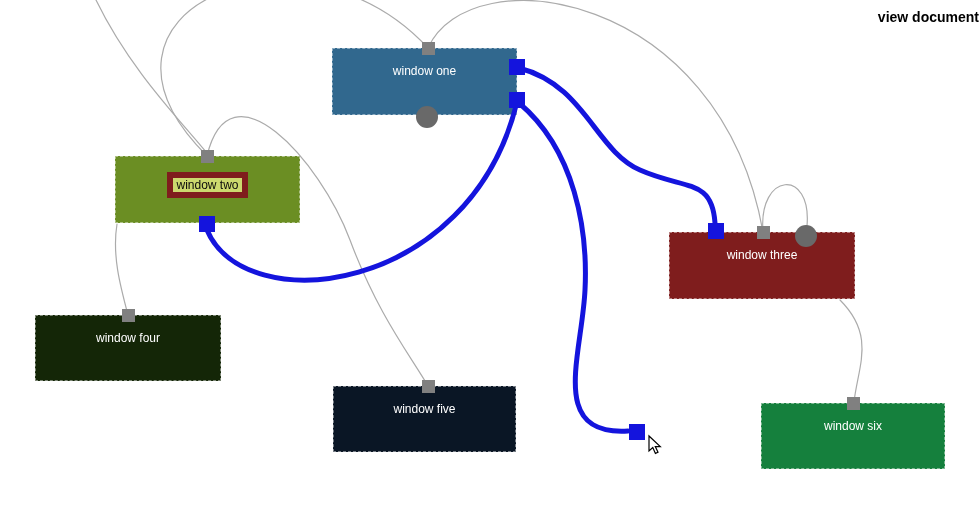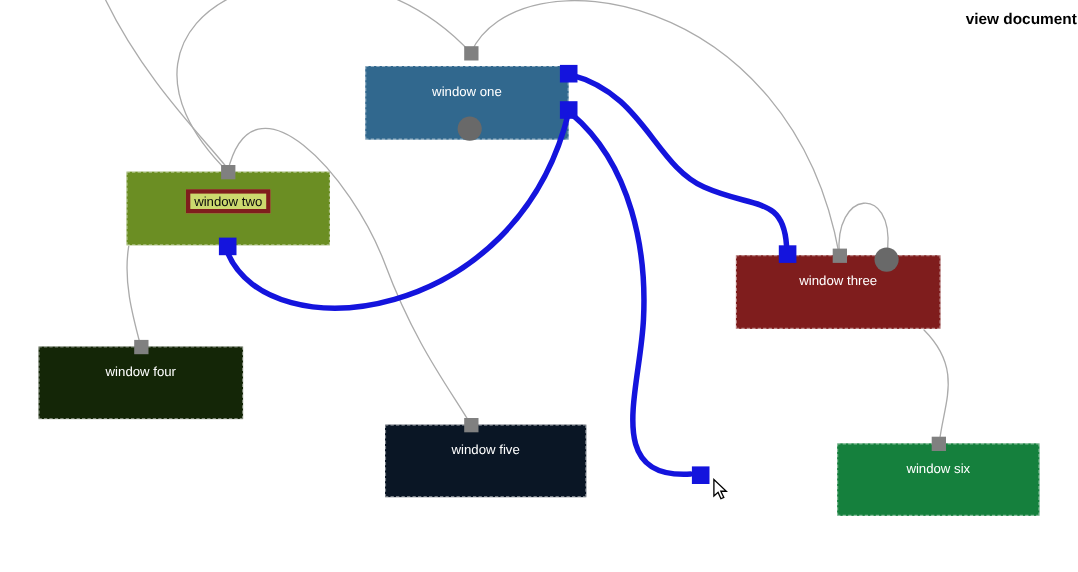--- a/index.html
+++ b/index.html
@@ -7,21 +7,21 @@
   #stage{position:relative;width:980px;height:520px;background:#ffffff;overflow:hidden;}
 
   .win{
     position:absolute;box-sizing:border-box;
     border:1px dashed rgba(255,255,255,0.45);
     display:flex;justify-content:center;align-items:flex-start;
     padding-top:15px;font-size:12px;color:#ffffff;z-index:2;
   }
   .win .lbl{line-height:14px;}
   .win .lbl.editing{
-    background:#ccd96e;color:#0a0a0a;border:4px solid #7f1d1d;padding:0 3px;
+    background:#ccd96e;color:#0a0a0a;border:6px solid #7f1d1d;padding:0 3px;
   }
 
   svg.edge-layer{position:absolute;left:0;top:0;z-index:3;pointer-events:none;}
 
   .handle{position:absolute;z-index:4;}
   .handle.square{width:13px;height:13px;background:#808080;}
   .handle.circle{width:22px;height:22px;border-radius:50%;background:#696969;}
 
   .port{position:absolute;width:16px;height:16px;z-index:5;}
 
@@ -30,33 +30,33 @@
     font-size:14px;font-weight:bold;color:#0033cc;text-decoration:none;cursor:pointer;
   }
 
   svg.cursor-layer{position:absolute;left:0;top:0;z-index:7;pointer-events:none;}
 </style>
 </head>
 <body>
 
 <div id="stage">
   <div id="windows-layer">
-      <div class="win" style="left: 332px; top: 60px; width: 185px; height: 67px; background: rgb(49, 104, 142);">
+      <div class="win" style="left: 332px; top: 48px; width: 185px; height: 67px; background: rgb(49, 104, 142);">
         <span class="lbl">window one</span>
       </div>
       <div class="win" style="left: 115px; top: 156px; width: 185px; height: 67px; background: rgb(107, 142, 35);">
         <span class="lbl editing">window two</span>
       </div>
       <div class="win" style="left: 669px; top: 232px; width: 186px; height: 67px; background: #7f1d1d;">
         <span class="lbl">window three</span>
       </div>
       <div class="win" style="left: 35px; top: 315px; width: 186px; height: 66px; background: rgb(20, 38, 7);">
         <span class="lbl">window four</span>
       </div>
-      <div class="win" style="left: 350px; top: 386px; width: 183px; height: 66px; background: rgb(10, 22, 37); text-align: center;">
+      <div class="win" style="left: 333px; top: 386px; width: 183px; height: 66px; background: rgb(10, 22, 37); text-align: center;">
         <span class="lbl">window five</span>
       </div>
       <div class="win" style="left: 761px; top: 403px; width: 184px; height: 66px; background: #15803d;">
         <span class="lbl">window six</span>
       </div>
     </div>
   <svg class="edge-layer" id="edge-layer" width="980" height="520">
       <path d="M 428 48 C 300 -90 60 10 207 156" fill="none" stroke="#ababab" stroke-width="1.2" stroke-linecap="round"></path>
       <path d="M 96 0 C 130 70 180 120 206 152" fill="none" stroke="#ababab" stroke-width="1.2" stroke-linecap="round"></path>
       <path d="M 428 48 C 470 -45 720 -10 763 232" fill="none" stroke="#ababab" stroke-width="1.2" stroke-linecap="round"></path>

